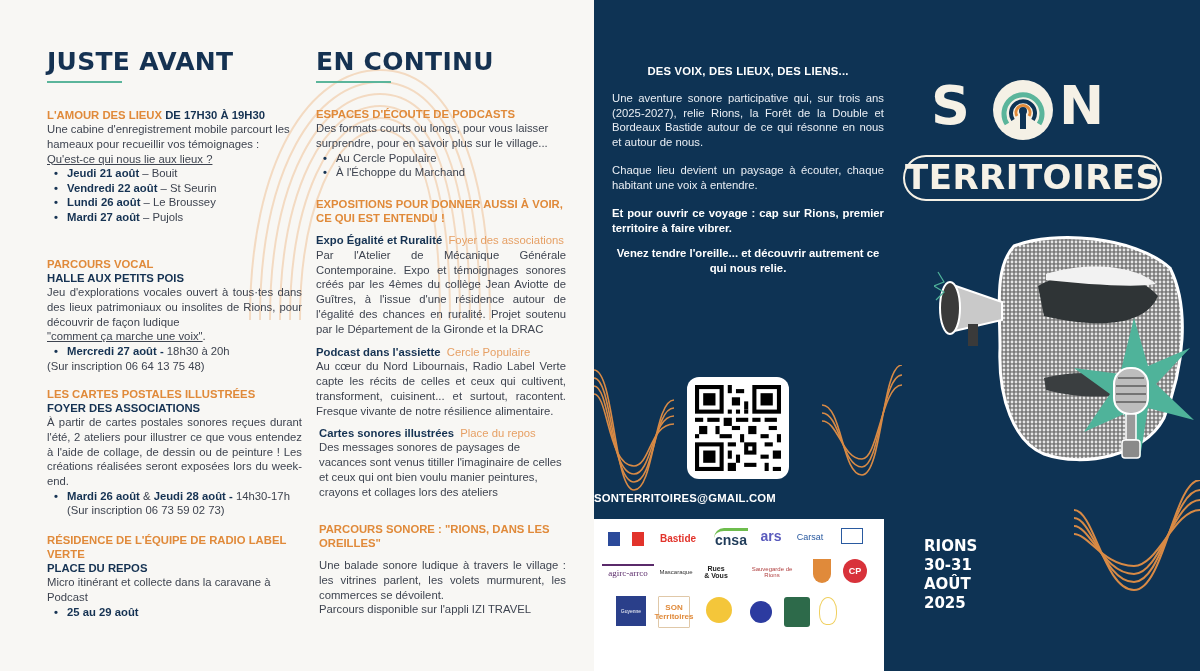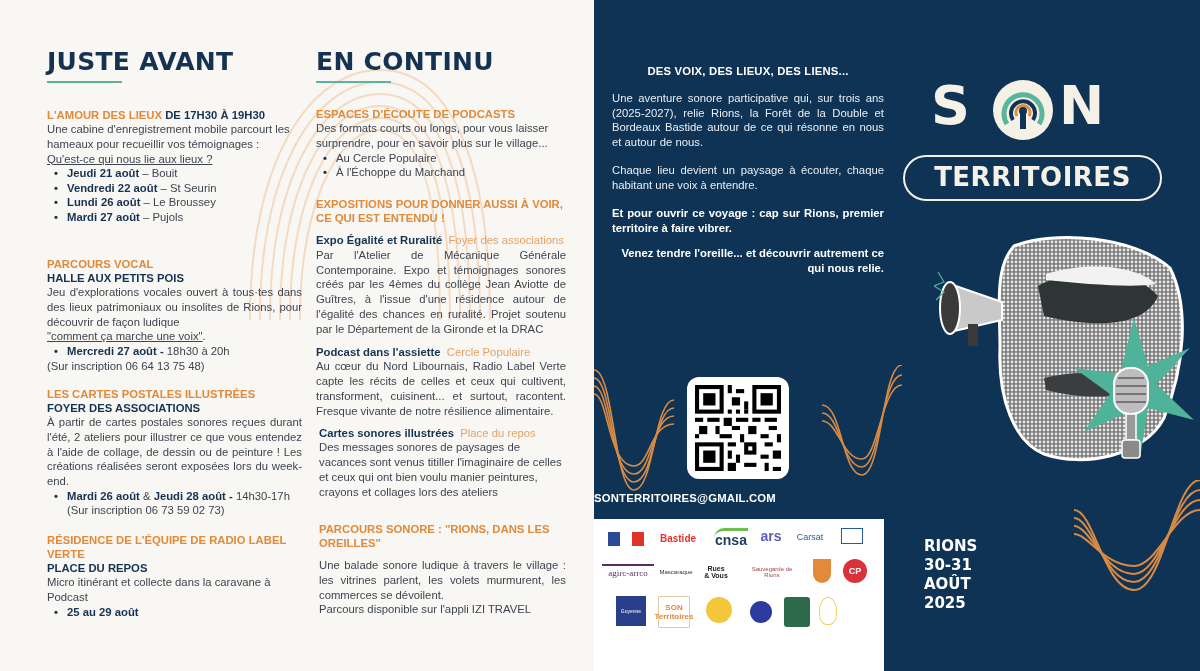--- a/index.html
+++ b/index.html
@@ -42,21 +42,21 @@
 
   .qr-box { position: absolute; left: 93px; top: 377px; width: 102px; height: 102px; background: #fff; border-radius: 12px; padding: 8px; }
   .email { position: absolute; left: 0; width: 300px; top: 492px; text-align: left; color: #fff; font-weight: bold; font-size: 11.3px; letter-spacing: .2px; }
 
   .logos { position: absolute; left: 0; top: 519px; width: 290px; height: 152px; background: #ffffff; }
   .logo { position: absolute; font-size: 7px; color: #444; display: flex; align-items: center; justify-content: center; text-align: center; }
 
   .brand { position: absolute; left: 296px; top: 68px; width: 310px; }
   .son { position: absolute; left: 41px; top: 6px; font-family: "DejaVu Sans", sans-serif; font-weight: bold; color: #f5f1e6; font-size: 54px; letter-spacing: 2px; }
   .son-o { position: absolute; left: 103px; top: 12px; width: 60px; height: 60px; border-radius: 50%; background: #f5f1e6; }
-  .territoires { position: absolute; left: 13px; top: 87px; width: 259px; height: 46px; border: 2.5px solid #f5f1e6; border-radius: 23px; color: #f5f1e6; font-family: "DejaVu Sans", sans-serif; font-weight: bold; font-size: 26px; text-align: center; line-height: 40px; letter-spacing: .5px; }
+  .territoires { position: absolute; left: 13px; top: 87px; width: 259px; height: 46px; border: 2.5px solid #f5f1e6; border-radius: 23px; color: #f5f1e6; font-family: "DejaVu Sans", sans-serif; font-weight: bold; font-size: 34px; text-align: center; line-height: 40px; letter-spacing: .5px; }
 
   .date-block { position: absolute; left: 330px; top: 537px; color: #fff; font-family: "DejaVu Sans", sans-serif; font-weight: bold; font-size: 15px; line-height: 19px; }
 </style>
 </head>
 <body>
 
 <div class="page">
 
   <div class="panel-left">
     <svg class="deco-arcs" viewBox="0 0 360 280">
@@ -180,21 +180,21 @@
         <path d="M0 46 C16 46, 30 94, 60 94 C86 94, 100 20, 126 20"></path>
         <path d="M0 54 C14 54, 30 86, 60 86 C84 86, 100 30, 126 30"></path>
       </g>
     </svg>
 
     <div class="mid" style="top:65px;">
       <div class="mid-title">DES VOIX, DES LIEUX, DES LIENS...</div>
       <p style="margin-top:14px;">Une aventure sonore participative qui, sur trois ans (2025-2027), relie Rions, la Forêt de la Double et Bordeaux Bastide autour de ce qui résonne en nous et autour de nous.</p>
       <p style="margin-top:14px;">Chaque lieu devient un paysage à écouter, chaque habitant une voix à entendre.</p>
       <p class="bold" style="margin-top:14px;">Et pour ouvrir ce voyage : cap sur Rions, premier territoire à faire vibrer.</p>
-      <p class="bold center" style="margin-top:11px;text-align:right;">Venez tendre l'oreille... et découvrir autrement ce qui nous relie.</p>
+      <p class="bold center" style="margin-top:11px;">Venez tendre l'oreille... et découvrir autrement ce qui nous relie.</p>
     </div>
 
     <div class="qr-box">
       <svg width="86" height="86" viewBox="0 0 21 21">
         <rect width="21" height="21" fill="#fff"></rect>
         <g fill="#000">
           <rect x="0" y="0" width="7" height="7"></rect>
             <rect x="1" y="1" width="5" height="5" fill="#fff"></rect>
             <rect x="2" y="2" width="3" height="3"></rect>
           <rect x="14" y="0" width="7" height="7"></rect>

